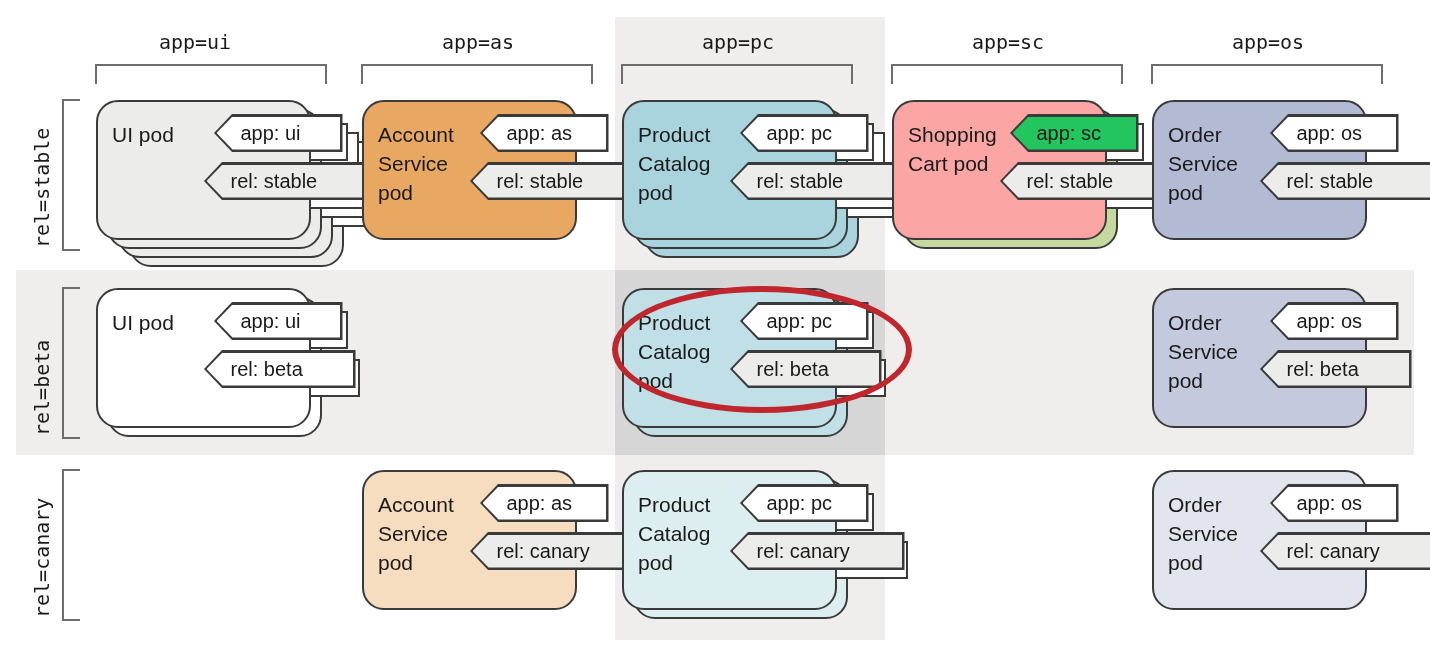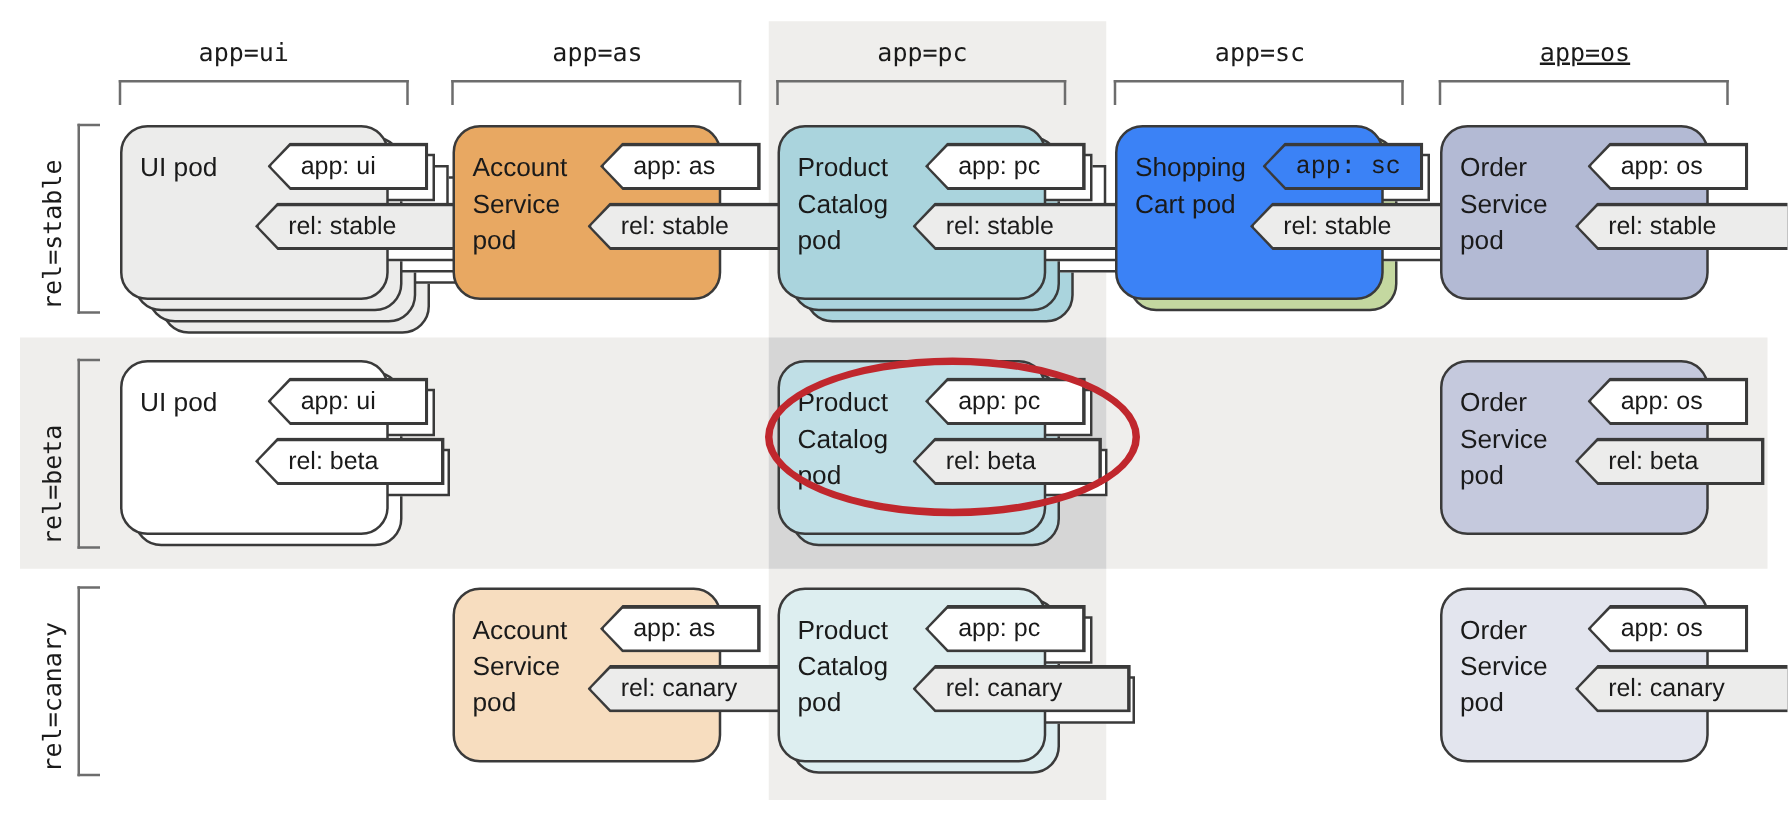--- a/index.html
+++ b/index.html
@@ -111,21 +111,21 @@
 
   <div id="col-heads">
       <div class="col-head" style="left: 79px; top: 30px; width: 232px;">app=ui</div>
       <div class="col-bracket" style="left: 95px; top: 64px; width: 232px;"></div>
       <div class="col-head" style="left: 362px; top: 30px; width: 232px;">app=as</div>
       <div class="col-bracket" style="left: 361px; top: 64px; width: 232px;"></div>
       <div class="col-head" style="left: 622px; top: 30px; width: 232px;">app=pc</div>
       <div class="col-bracket" style="left: 621px; top: 64px; width: 232px;"></div>
       <div class="col-head" style="left: 892px; top: 30px; width: 232px;">app=sc</div>
       <div class="col-bracket" style="left: 891px; top: 64px; width: 232px;"></div>
-      <div class="col-head" style="left: 1152px; top: 30px; width: 232px; text-decoration: underline;">app=os</div>
+      <div class="col-head" style="left: 1152px; top: 30px; width: 232px;">app=os</div>
       <div class="col-bracket" style="left: 1151px; top: 64px; width: 232px;"></div>
     </div>
 
   <div id="row-heads">
       <div class="row-label" style="left: 30px; top: 248px;">rel=stable</div>
       <div class="row-bracket" style="left: 62px; top: 99px; height: 152px;"></div>
       <div class="row-label" style="left: 30px; top: 436px;">rel=beta</div>
       <div class="row-bracket" style="left: 62px; top: 287px; height: 152px;"></div>
       <div class="row-label" style="left: 30px; top: 618px;">rel=canary</div>
       <div class="row-bracket" style="left: 62px; top: 469px; height: 152px;"></div>
@@ -177,25 +177,25 @@
           <div class="flag-inner" style="width: 123.5px; background: rgb(255, 255, 255);">app: pc</div>
         </div>
         <div class="flag-outline" style="left: 108px; top: 62px; width: 174.5px;">
           <div class="flag-inner" style="width: 169.5px; background: rgb(236, 236, 235);">rel: stable</div>
         </div>
       </div>
       <div class="cell" style="left: 892px; top: 100px; width: 215px; height: 140px;">
         <div class="pod-ghost" style="left: 11px; top: 9px; width: 215px; height: 140px; background: rgb(196, 216, 160);"></div>
         <div class="flag-shadow" style="left: 129px; top: 23px; width: 123px;"></div>
         <div class="flag-shadow" style="left: 119px; top: 71px; width: 167px;"></div>
-        <div class="pod" style="width: 215px; height: 140px; background: #3b82f6;">
+        <div class="pod" style="width: 215px; height: 140px; background: #fca5a5;">
           <div class="pod-title">Shopping Cart pod</div>
         </div>
         <div class="flag-outline" style="left: 118px; top: 14px; width: 128.5px;">
-          <div class="flag-inner" style="width: 123.5px; background: #3b82f6; font-family: Liberation Mono, monospace;">app: sc</div>
+          <div class="flag-inner" style="width: 123.5px; background: #22c55e;">app: sc</div>
         </div>
         <div class="flag-outline" style="left: 108px; top: 62px; width: 174.5px;">
           <div class="flag-inner" style="width: 169.5px; background: rgb(236, 236, 235);">rel: stable</div>
         </div>
       </div>
       <div class="cell" style="left: 1152px; top: 100px; width: 215px; height: 140px;">
         <div class="pod" style="width: 215px; height: 140px; background: rgb(179, 186, 212);">
           <div class="pod-title">Order Service pod</div>
         </div>
         <div class="flag-outline" style="left: 118px; top: 14px; width: 128.5px;">

